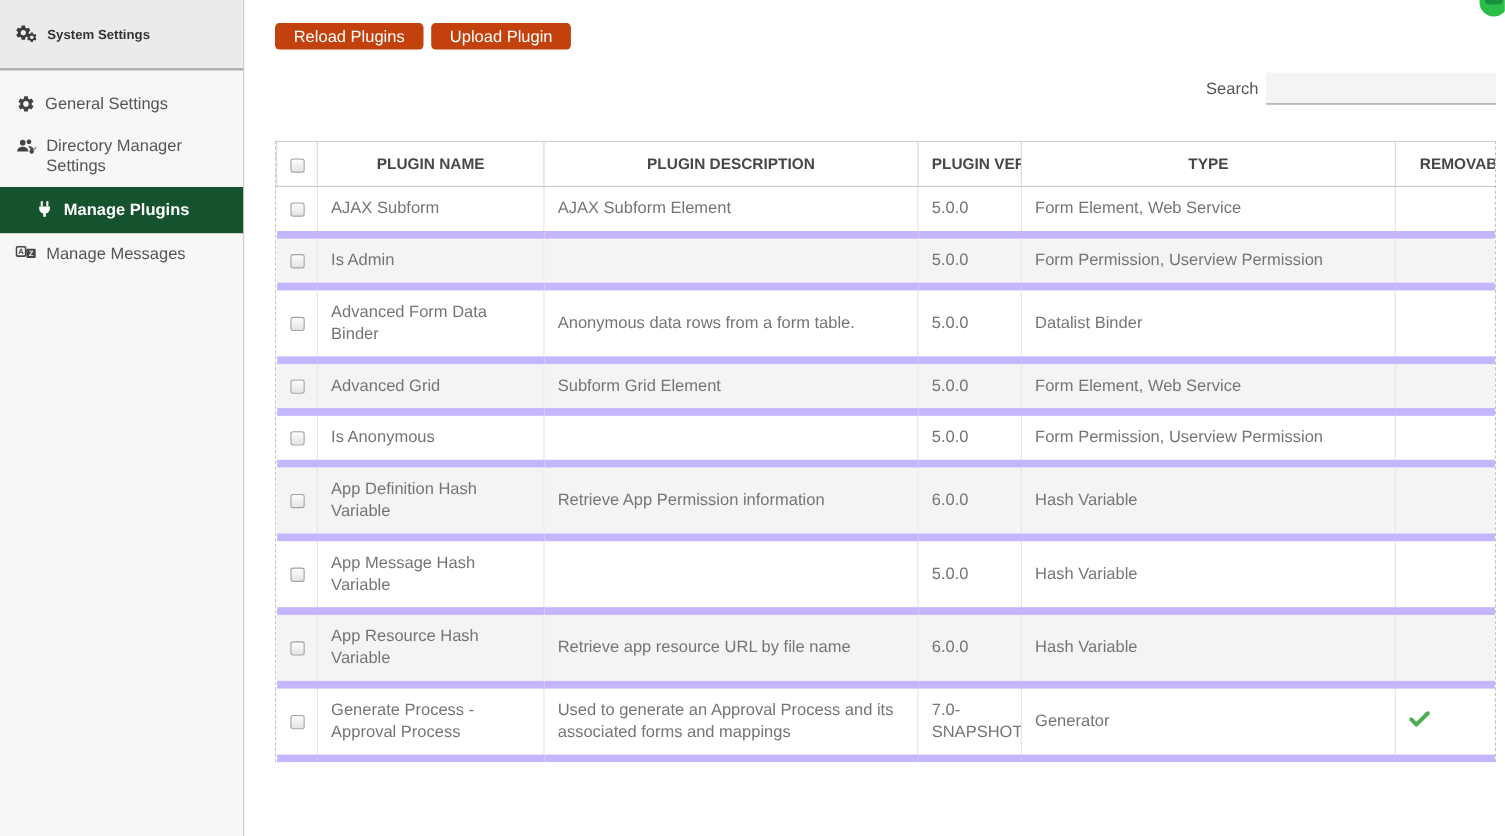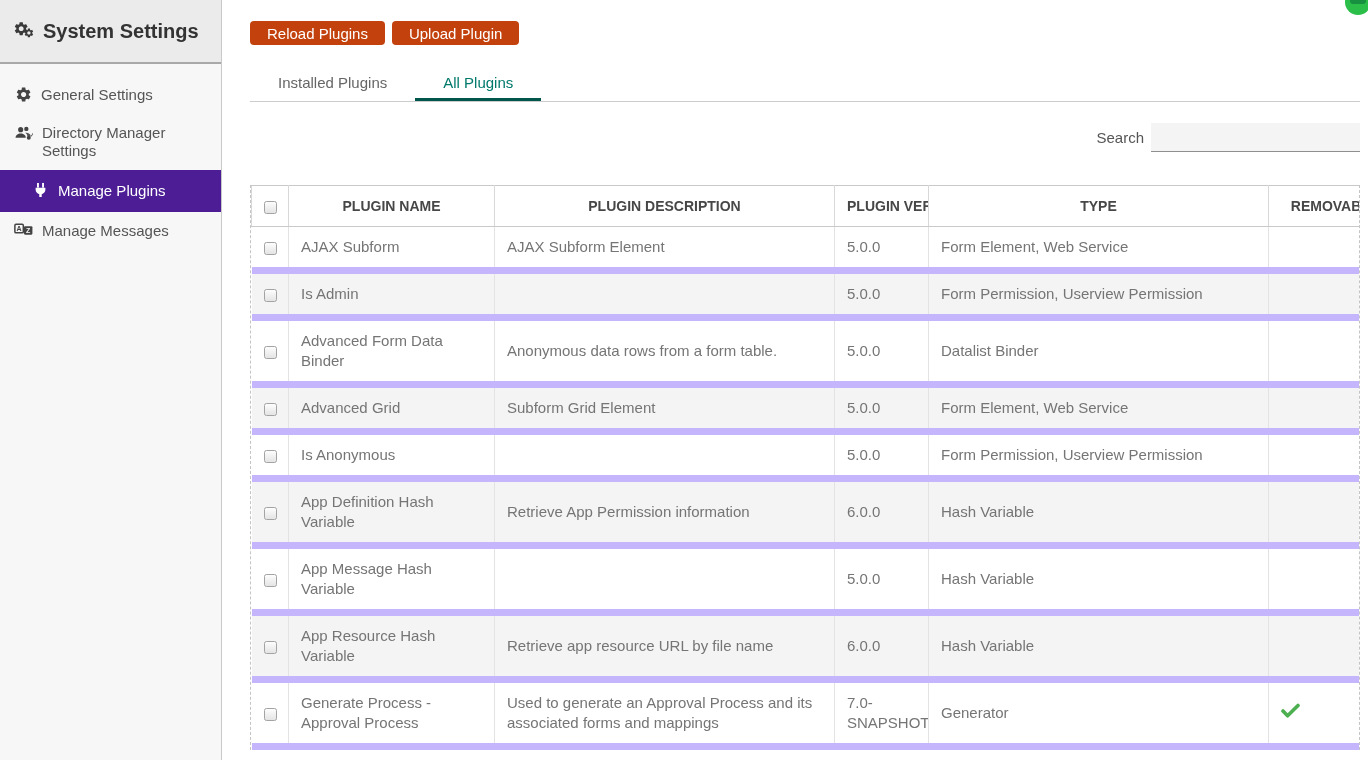--- a/index.html
+++ b/index.html
@@ -17,34 +17,34 @@
     width: 222px; height: 760px;
     background: #f7f7f7;
     border-right: 1px solid #c9c9c9;
   }
   .sidebar-header {
     height: 64px;
     background: #ebebeb;
     border-bottom: 2px solid #a9a9a9;
     display: flex; align-items: center;
     padding: 0 13px; gap: 8px;
-    color: #333; font-weight: bold; font-size: 20px;
+    color: #333; font-weight: bold; font-size: 12px;
   }
   .sidebar-nav { padding-top: 12px; }
   .nav-item {
     display: flex; align-items: flex-start;
     padding: 10px 14px; gap: 9px;
     color: #555; font-size: 15px; line-height: 18px;
     cursor: pointer;
   }
   .nav-item .nav-icon { flex: 0 0 18px; display: flex; justify-content: center; margin-top: 0px; }
   .nav-item svg { fill: #444; }
   .nav-item.active {
-    background: #4c1d95;
-    color: #fff; font-weight: normal;
+    background: #14532d;
+    color: #fff; font-weight: bold;
     padding-top: 12px; padding-bottom: 12px; padding-left: 31px;
   }
   .nav-item.active svg { fill: #fff; }
 
   
   .main { position: absolute; left: 223px; top: 0; right: 0; bottom: 0; }
   .content { margin: 0 8px 0 27px; }
 
   .toolbar { padding-top: 21px; display: flex; gap: 7px; }
   .btn {
@@ -212,24 +212,20 @@
 
 <main class="main">
   <div class="status-dot"></div>
 
   <div class="content">
     <div class="toolbar">
       <button class="btn">Reload Plugins</button>
       <button class="btn">Upload Plugin</button>
     </div>
 
-    <div class="tabs">
-      <div class="tab">Installed Plugins</div>
-      <div class="tab active">All Plugins</div>
-    </div>
 
 
     <div class="search-row">
       <span class="field-label">Search</span>
       <input class="search-input" type="text" value="" style="">
     </div>
 
     <div class="table-wrap">
       <table class="plugin-table">
         <colgroup>

